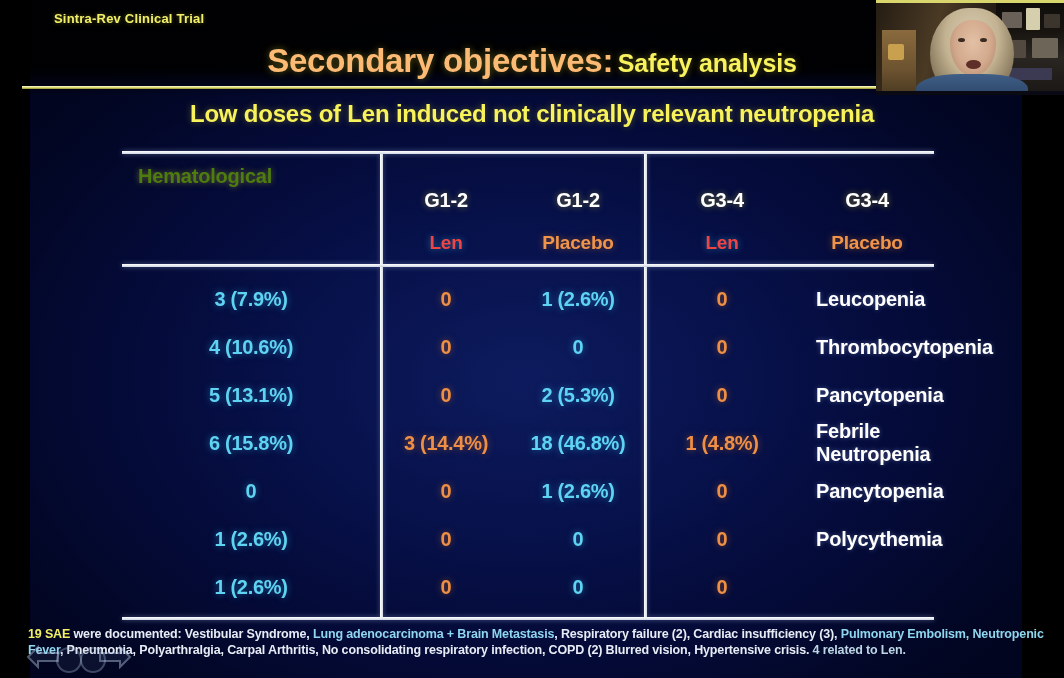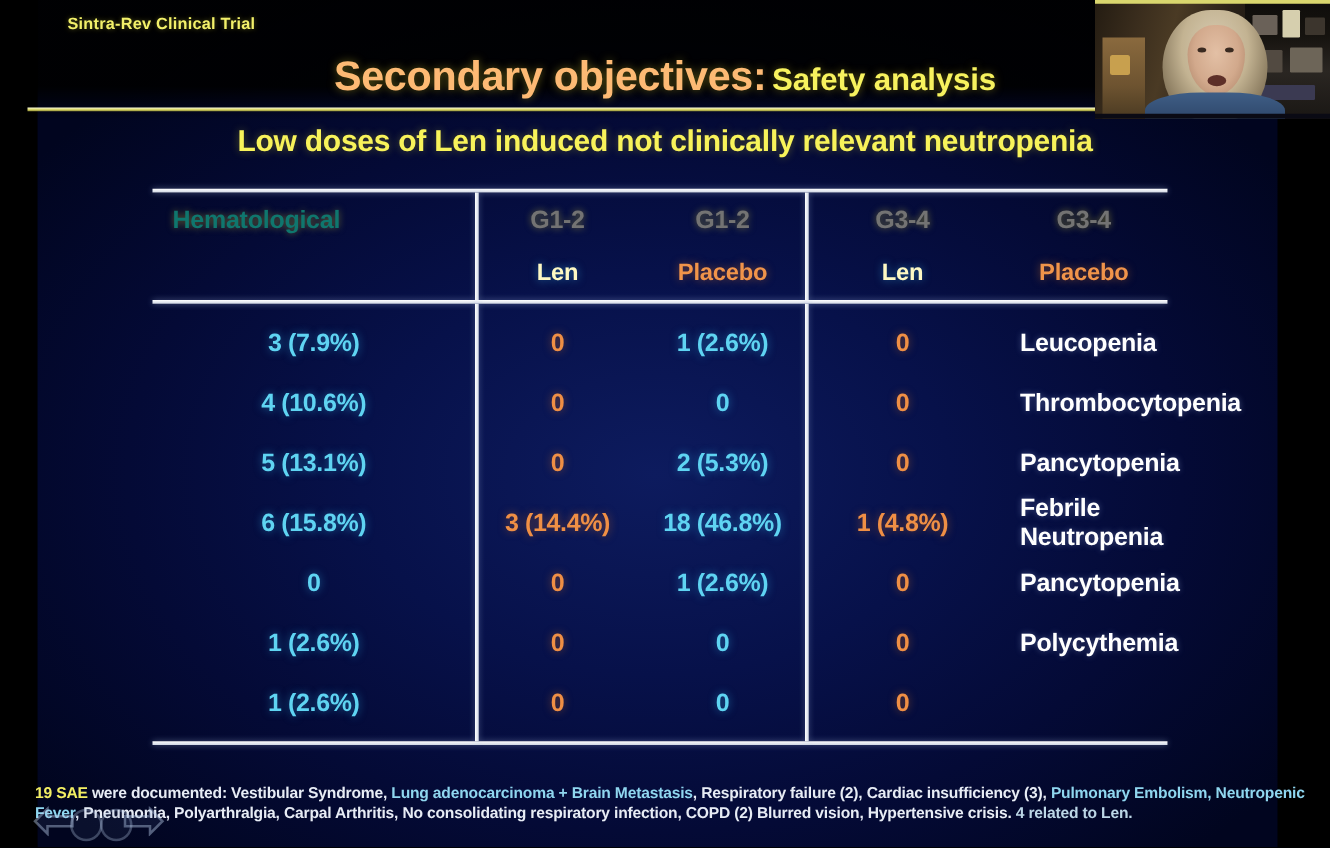--- a/index.html
+++ b/index.html
@@ -197,24 +197,24 @@
   .vrule.v1 { left: 258px; }
   .vrule.v2 { left: 522px; }
 
   .hd-grade, .hd-arm, .hd-cat {
     display: flex; align-items: center; justify-content: center;
     height: 44px;
     font-size: 20px; font-weight: bold;
     letter-spacing: -0.2px;
   }
   .hd-cat { justify-content: flex-start; padding-left: 16px; }
-  .hd-grade { color: #737373; text-shadow: 0 0 6px rgba(200,190,50,.5); }
-  .hd-cat   { color: #0f766e; text-shadow: 0 0 6px rgba(200,190,50,.5); }
+  .hd-grade { color: #ffffff; text-shadow: 0 0 6px rgba(200,190,50,.5); margin-top: 24px; }
+  .hd-cat   { color: #4d7c0f; text-shadow: 0 0 6px rgba(200,190,50,.5); }
   .hd-arm { height: 42px; font-size: 19px; }
-  .arm-len     { color: #fef9c3; text-shadow: 0 0 7px rgba(60,180,230,.55); }
+  .arm-len     { color: #ef4444; text-shadow: 0 0 7px rgba(60,180,230,.55); }
   .arm-placebo { color: #f0944a; text-shadow: 0 0 7px rgba(220,120,40,.5); }
 
   .row-name {
     display: flex; align-items: center;
     height: 48px;
     padding-left: 16px;
     color: #ffffff;
     font-size: 20px;
     font-weight: bold;
     letter-spacing: -0.2px;

